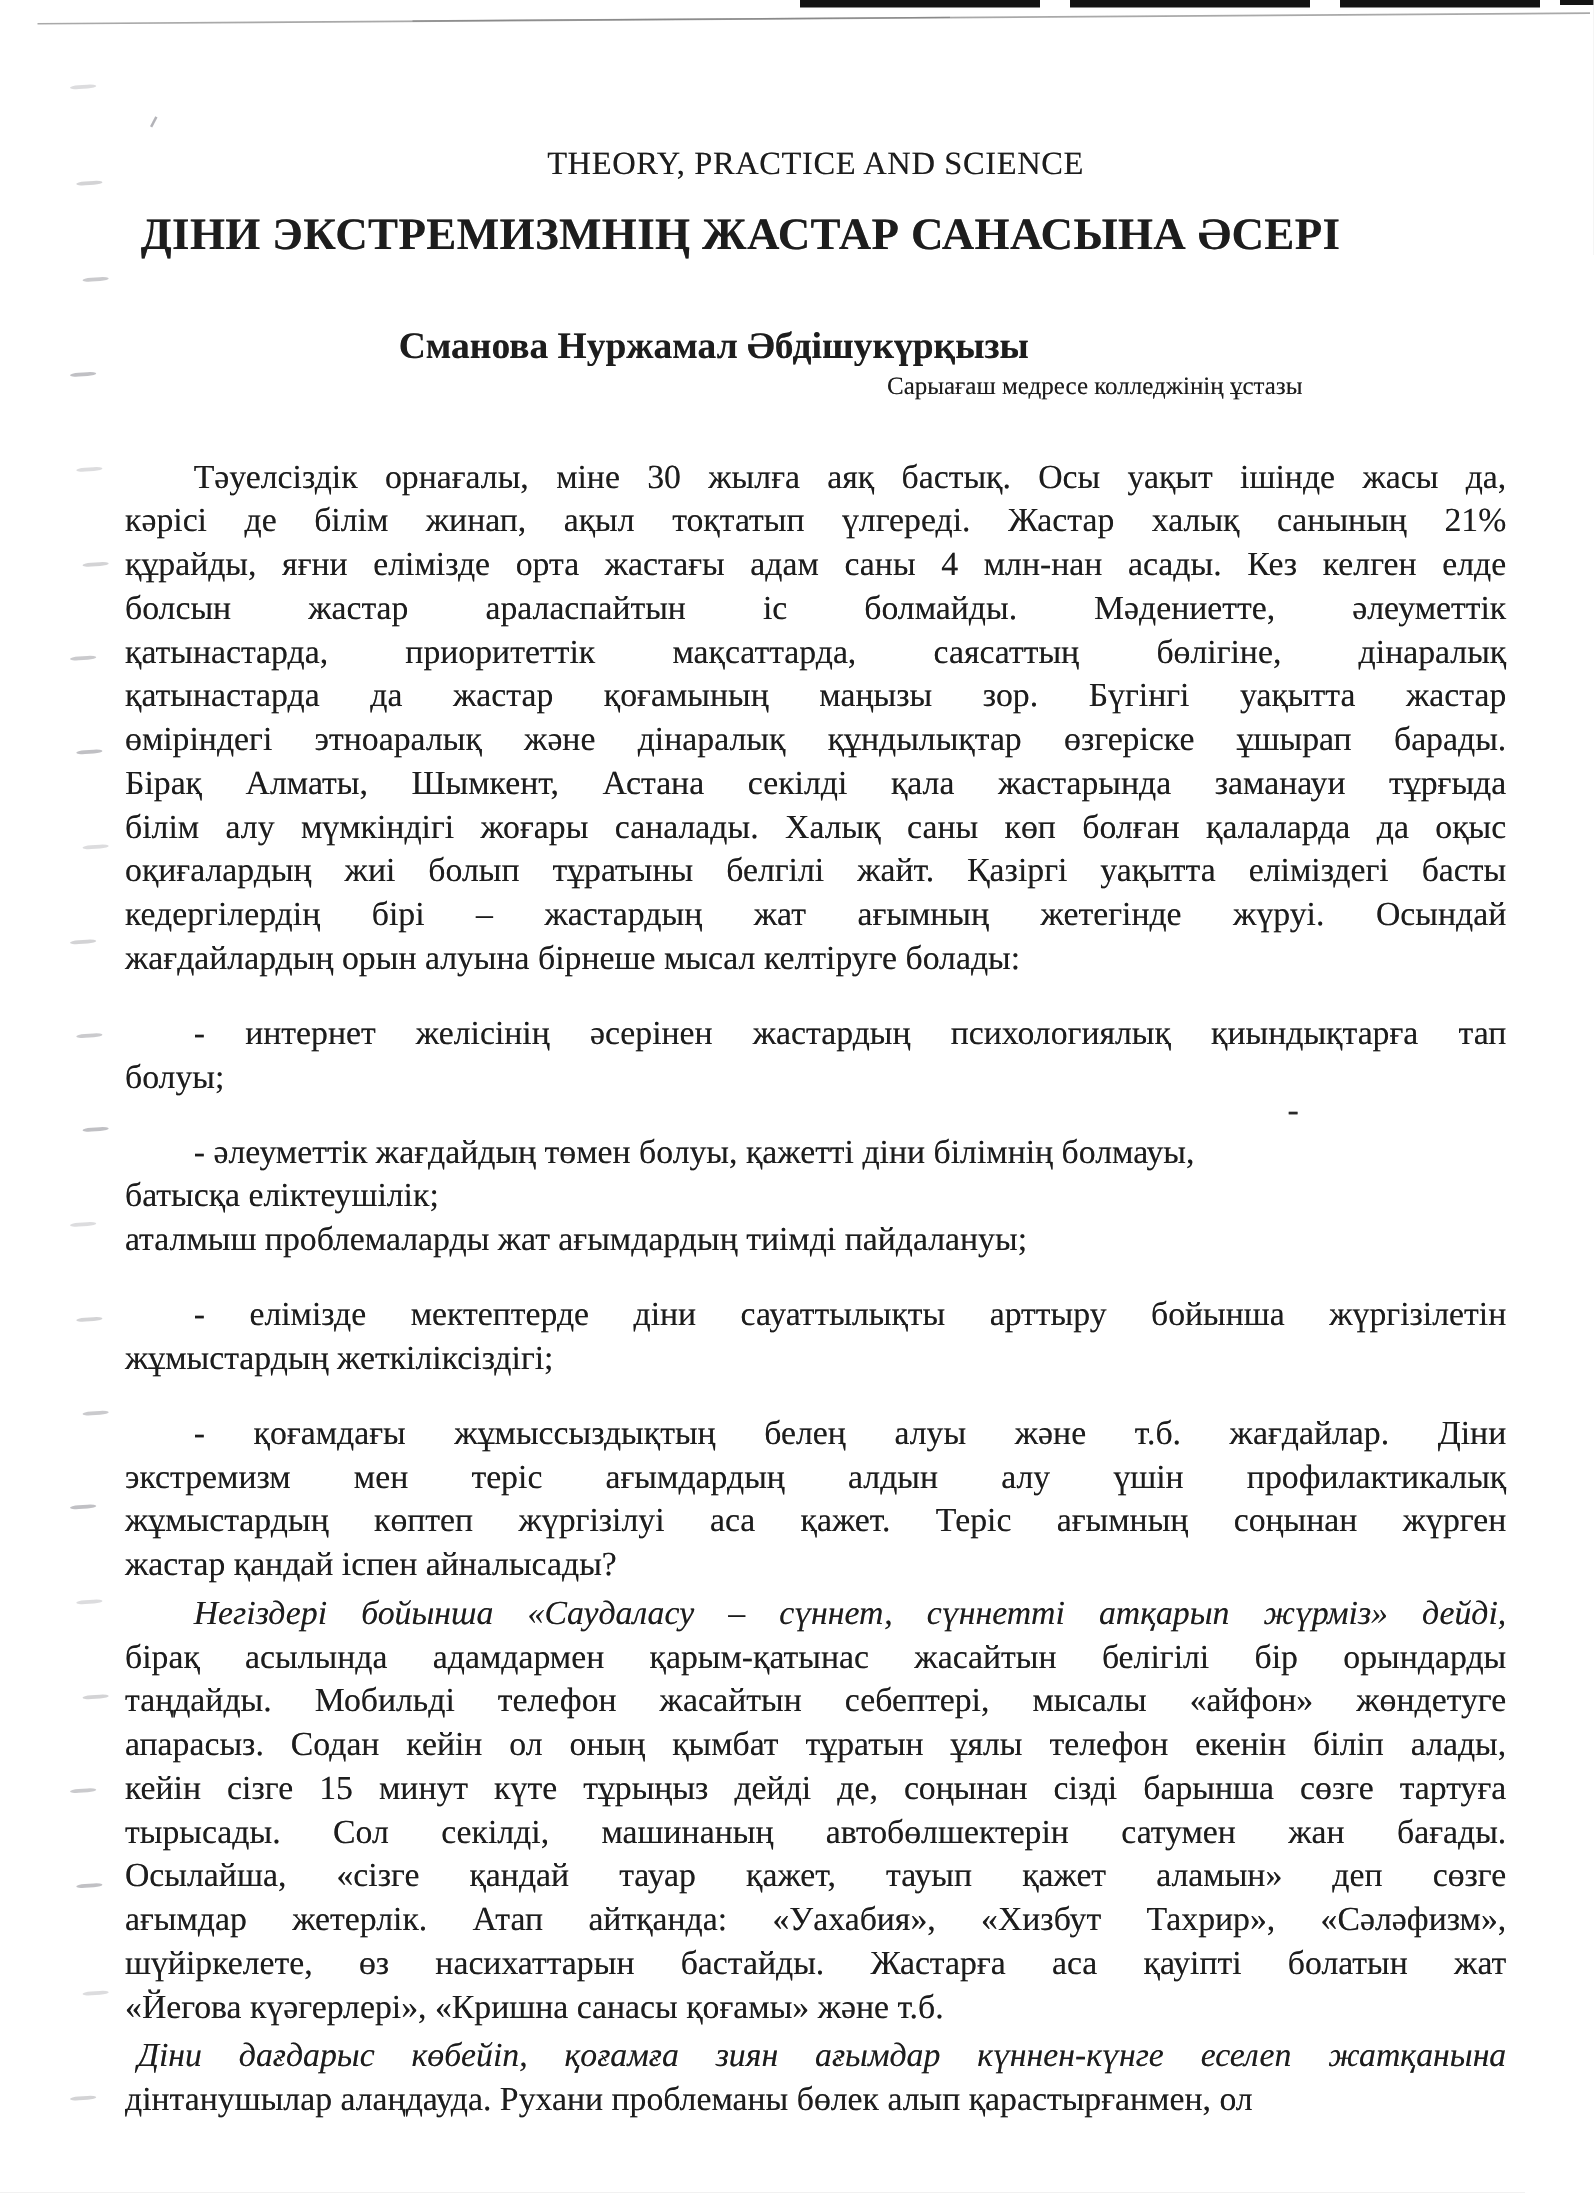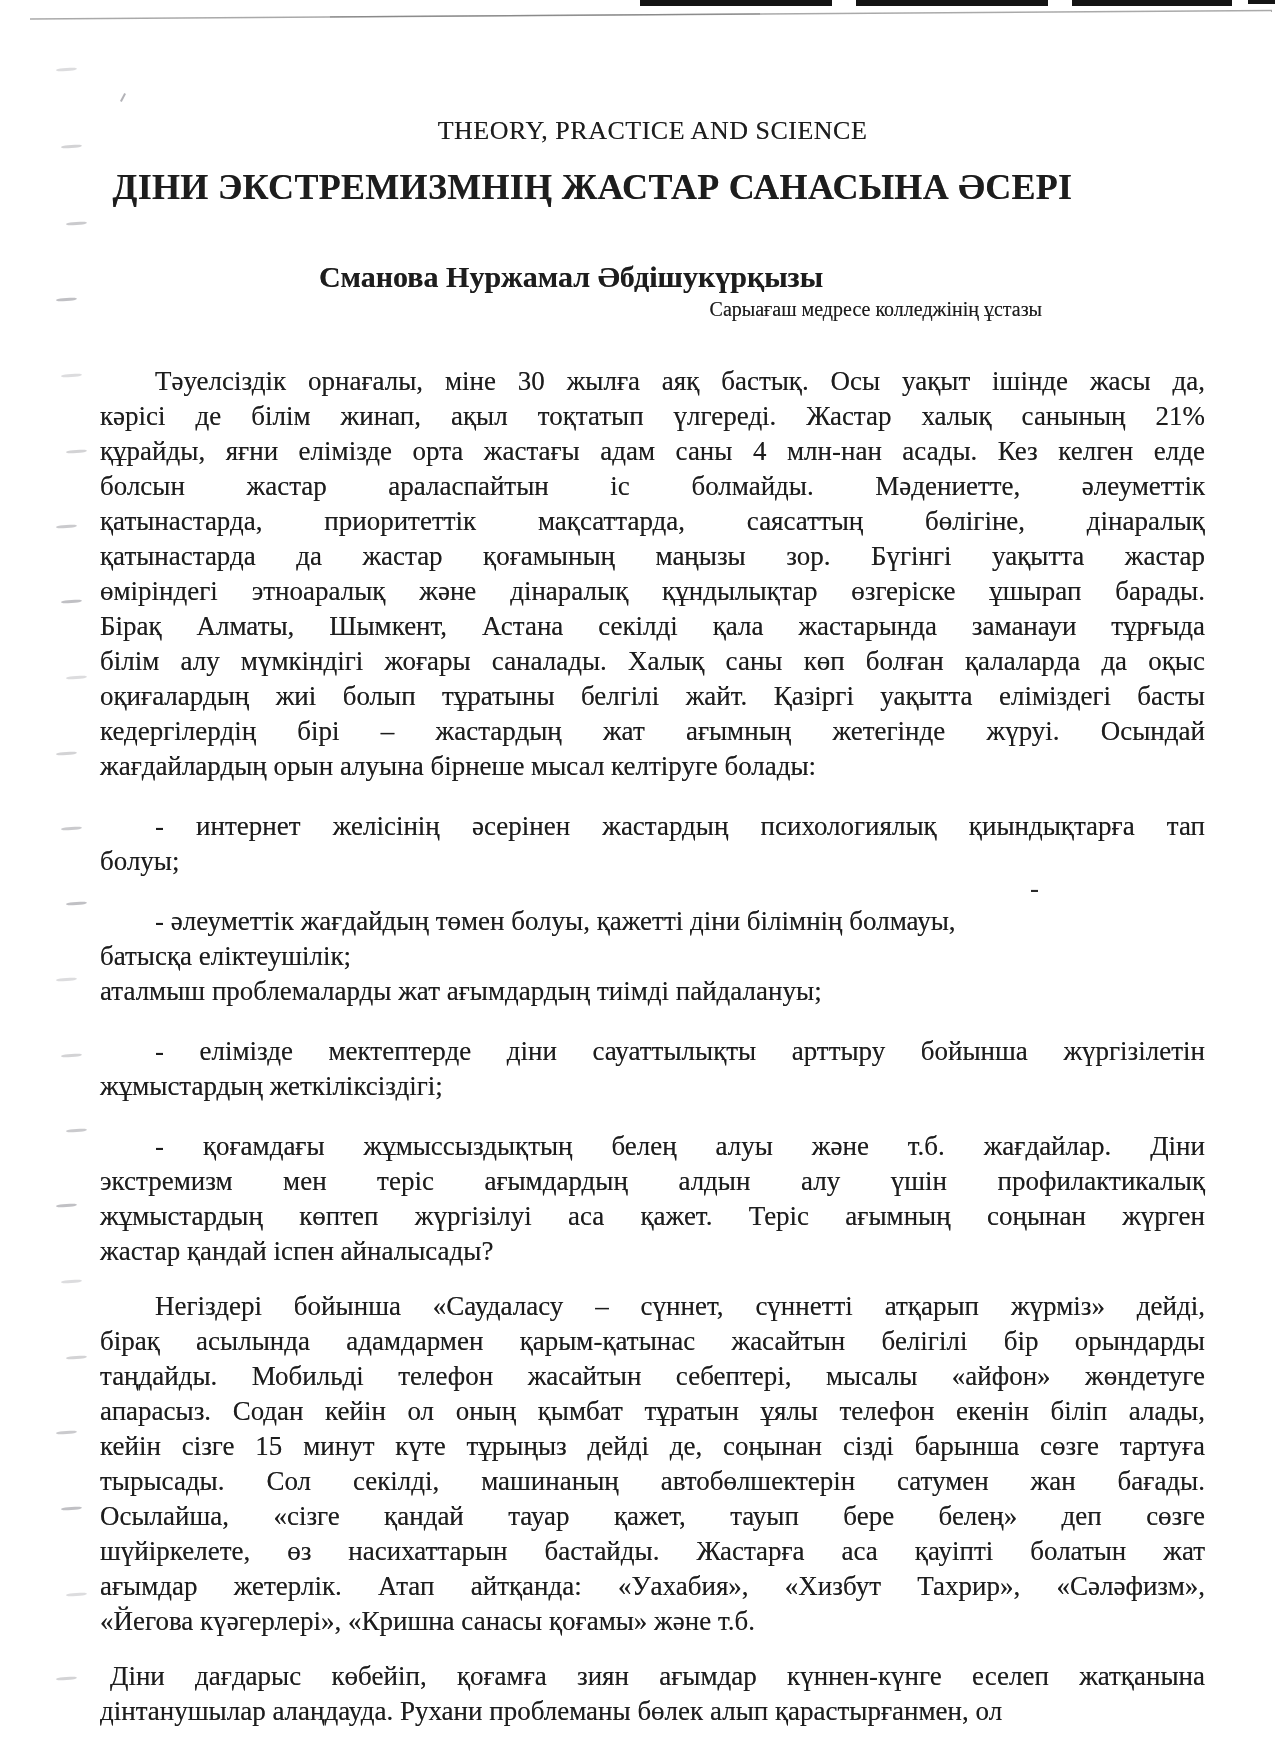--- a/index.html
+++ b/index.html
@@ -54,21 +54,21 @@
   .article-body{
     margin-top:43px;
     font-size:27px;
     line-height:35px;
   }
   .bline{text-align:left;}
   .bline.jf{text-align:justify;text-align-last:justify;}
   .bline.ind{text-indent:55px;}
   .bline.ind-sm{text-indent:10px;}
   .bline.gap{margin-top:25px;}
-  .bline.gap-sm{margin-top:20px;}
+  .bline.gap-sm{margin-top:4px;font-style:italic;}
 </style>
 </head>
 <body>
 
 <div class="page">
 
   <div class="topbar-seg" style="left:640px;width:192px;"></div>
   <div class="topbar-seg" style="left:856px;width:192px;"></div>
   <div class="topbar-seg" style="left:1072px;width:160px;"></div>
   <div class="topbar-seg" style="left:1248px;width:27px;height:4px;"></div>
@@ -110,23 +110,23 @@
         <div class="bline jf ind gap">- қоғамдағы жұмыссыздықтың белең алуы және т.б. жағдайлар.  Діни</div>
         <div class="bline jf">экстремизм мен теріс ағымдардың алдын алу үшін профилактикалық</div>
         <div class="bline jf">жұмыстардың көптеп жүргізілуі аса қажет. Теріс ағымның соңынан жүрген</div>
         <div class="bline">жастар қандай іспен айналысады?</div>
         <div class="bline jf ind gap-sm">Негіздері бойынша «Саудаласу – сүннет, сүннетті атқарып жүрміз» дейді,</div>
         <div class="bline jf">бірақ асылында адамдармен қарым-қатынас жасайтын белігілі бір орындарды</div>
         <div class="bline jf">таңдайды. Мобильді телефон жасайтын себептері, мысалы «айфон» жөндетуге</div>
         <div class="bline jf">апарасыз. Содан кейін ол оның қымбат тұратын ұялы телефон екенін біліп алады,</div>
         <div class="bline jf">кейін сізге 15 минут күте тұрыңыз дейді де, соңынан сізді барынша сөзге тартуға</div>
         <div class="bline jf">тырысады. Сол секілді, машинаның автобөлшектерін сатумен жан бағады.</div>
-        <div class="bline jf">Осылайша, «сізге қандай тауар қажет, тауып бере белең» деп сөзге</div>
+        <div class="bline jf">Осылайша, «сізге қандай тауар қажет, тауып қажет аламын» деп сөзге</div>
+        <div class="bline jf">ағымдар жетерлік. Атап айтқанда: «Уахабия», «Хизбут Тахрир», «Сәләфизм»,</div>
         <div class="bline jf">шүйіркелете, өз насихаттарын бастайды.  Жастарға аса қауіпті болатын жат</div>
-        <div class="bline jf">ағымдар жетерлік. Атап айтқанда: «Уахабия», «Хизбут Тахрир», «Сәләфизм»,</div>
         <div class="bline">«Йегова күәгерлері», «Кришна санасы қоғамы» және т.б.</div>
         <div class="bline jf ind-sm gap-sm">Діни дағдарыс көбейіп, қоғамға зиян ағымдар күннен-күнге еселеп жатқанына</div>
         <div class="bline">дінтанушылар алаңдауда. Рухани проблеманы бөлек алып қарастырғанмен, ол</div>
       </div>
   </div>
 
 <div class="margin-mark" style="left: 56px; top: 68px; opacity: 0.45;"></div>
     <div class="margin-mark" style="left: 61px; top: 145px; opacity: 0.57;"></div>
     <div class="margin-mark" style="left: 66px; top: 222px; opacity: 0.69;"></div>
     <div class="margin-mark" style="left: 56px; top: 298px; opacity: 0.81;"></div>

